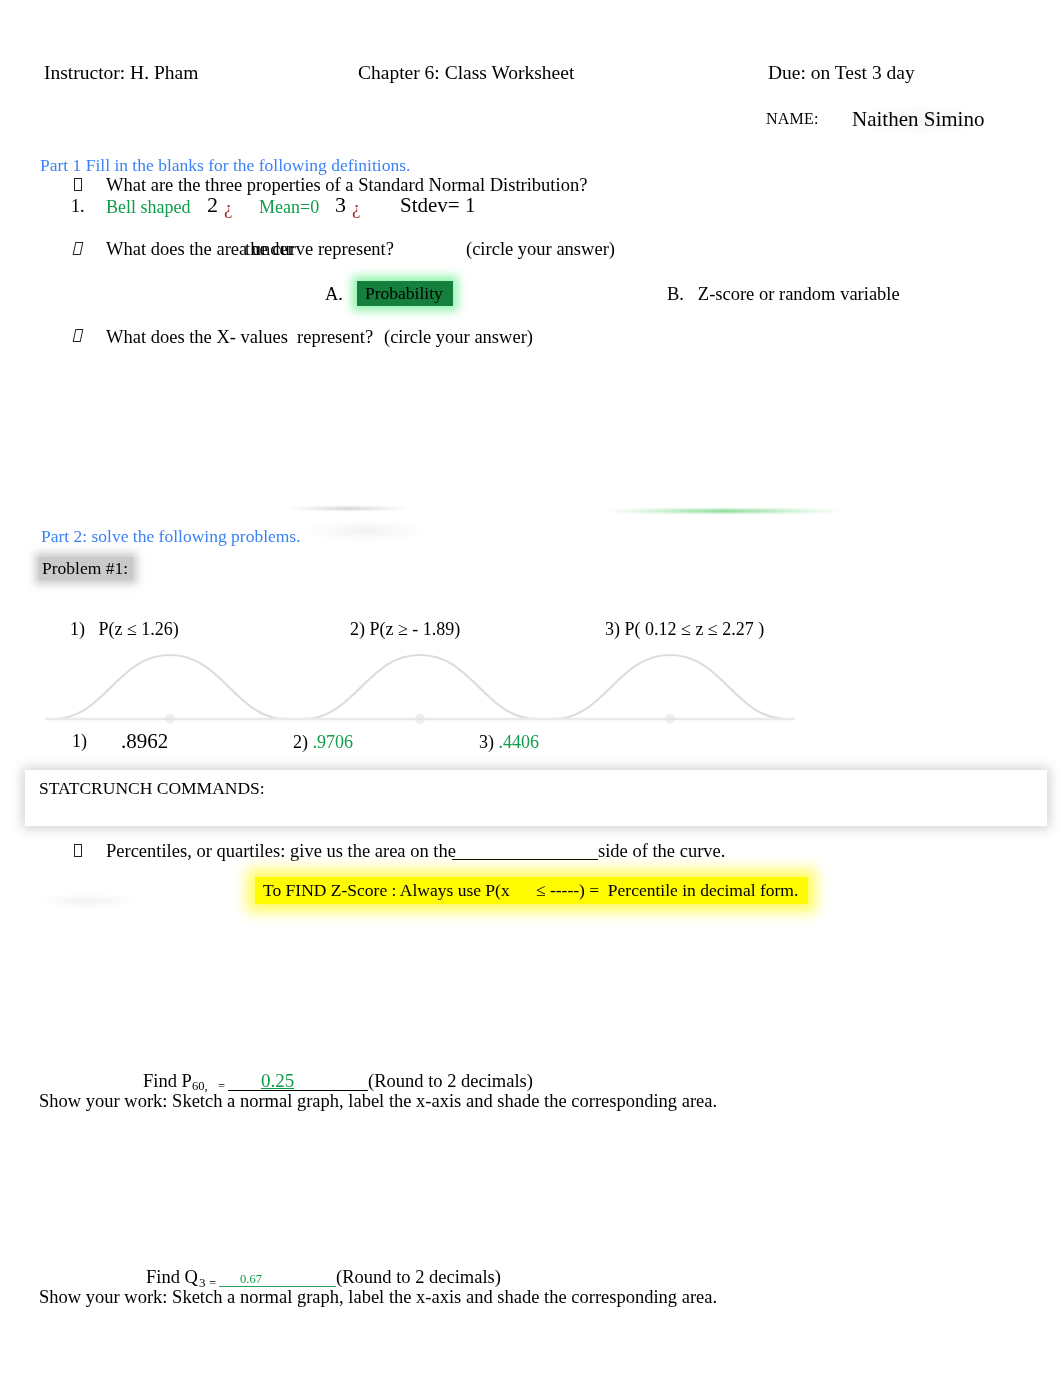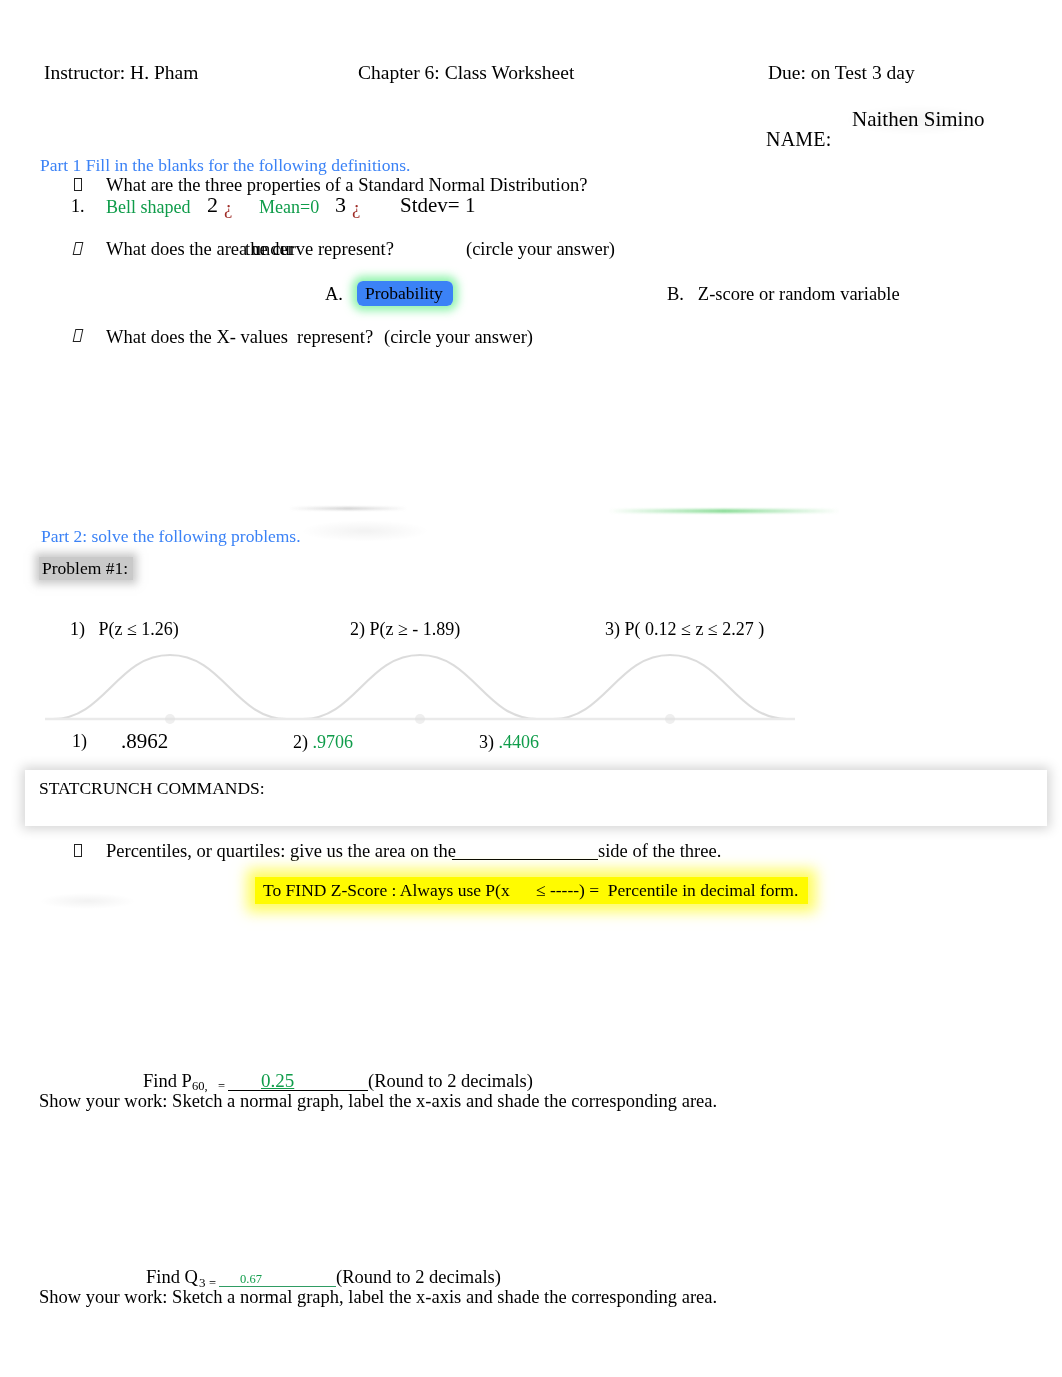--- a/index.html
+++ b/index.html
@@ -27,21 +27,21 @@
 
   .red   { color: #d21f12; }
   .blue  { color: #3b82f6; }
   .green { color: #0f9c4a; }
   .dkred { color: #9e2b25; }
 
   
   #hdr-instructor { left: 44px;  top: 62px;  font-size: 19.5px; }
   #hdr-title      { left: 358px; top: 62px;  font-size: 19.5px; }
   #hdr-due        { left: 768px; top: 62px;  font-size: 19.5px; }
-  #hdr-name-label { left: 766px; top: 128px; font-size: 20px; letter-spacing:.2px;}
+  #hdr-name-label { left: 766px; top: 110px; font-size: 16px; letter-spacing:.2px;}
   #hdr-name-value { left: 852px; top: 107px; font-size: 21px; }
   #hdr-name-value::after{
     content:""; position:absolute; left:-6px; top:-2px; right:-6px; bottom:-3px;
     background: radial-gradient(ellipse at center, rgba(0,0,0,.045), rgba(0,0,0,0) 72%);
     z-index:-1; border-radius:5px;
   }
 
   
   #sec-title  { left: 41px; top: 134px; font-size: 17.5px; }
   #part1      { left: 40px; top: 155px; font-size: 17.5px; }
@@ -70,23 +70,23 @@
   #prop-3     { left: 400px; top: 193px; font-size: 21px; }
 
   #q2-bullet { left: 74px;  top: 240px; }
   #q2-a      { left: 106px; top: 239px; font-size: 18.5px; }
   #q2-b      { left: 245px; top: 239px; font-size: 18.5px; }
   #q2-c      { left: 466px; top: 239px; font-size: 18.5px; }
 
   #optA-label { left: 325px; top: 284px; font-size: 18.5px; }
   #optA-value { left: 357px; top: 283px; font-size: 17.5px; }
   #optA-value .hl {
-    background: #3b82f6;
+    background: #15803d;
     padding: 2px 10px 3px 8px;
-    border-radius: 6px;
+    border-radius: 0;
     box-shadow: 0 0 9px 5px rgba(60,235,110,.55);
   }
   #optB       { left: 667px; top: 284px; font-size: 18.5px; }
 
   #q3-bullet { left: 74px;  top: 327px; }
   #q3-a      { left: 106px; top: 327px; font-size: 18.5px; }
   #q3-b      { left: 384px; top: 327px; font-size: 18.5px; }
 
   
   .artifact { position:absolute; pointer-events:none; }
@@ -255,21 +255,21 @@
   <div class="abs" id="ans2"><span>2) </span><span class="green">.9706</span></div>
   <div class="abs" id="ans3"><span>3) </span><span class="green">.4406</span></div>
 
   <div id="sc-box"></div>
   <div class="abs" id="sc-line1">STATCRUNCH COMMANDS:</div>
 
   <div class="abs" id="pct-bullet"><span class="wingbox"></span></div>
   <div class="abs" id="pct-a">Percentiles, or quartiles:</div>
   <div class="abs" id="pct-b">give us the area on the</div>
   <div class="abs" id="pct-blank"></div>
-  <div class="abs" id="pct-c">side of the three.</div>
+  <div class="abs" id="pct-c">side of the curve.</div>
 
   <div class="abs" id="tip"><span class="hl">To FIND Z-Score : Always use P(x      ≤ -----) =  Percentile in decimal form.</span></div>
 
   <div class="abs" id="p60-find">Find P</div>
   <div class="abs" id="p60-sub">60,</div>
   <div class="abs" id="p60-eq">=</div>
   <div class="abs" id="p60-blank"></div>
   <div class="abs green" id="p60-val">0.25</div>
   <div class="abs" id="p60-round">(Round to 2 decimals)</div>
   <div class="abs" id="p60-show">Show your work: Sketch a normal graph, label the x-axis and shade the corresponding area.</div>

